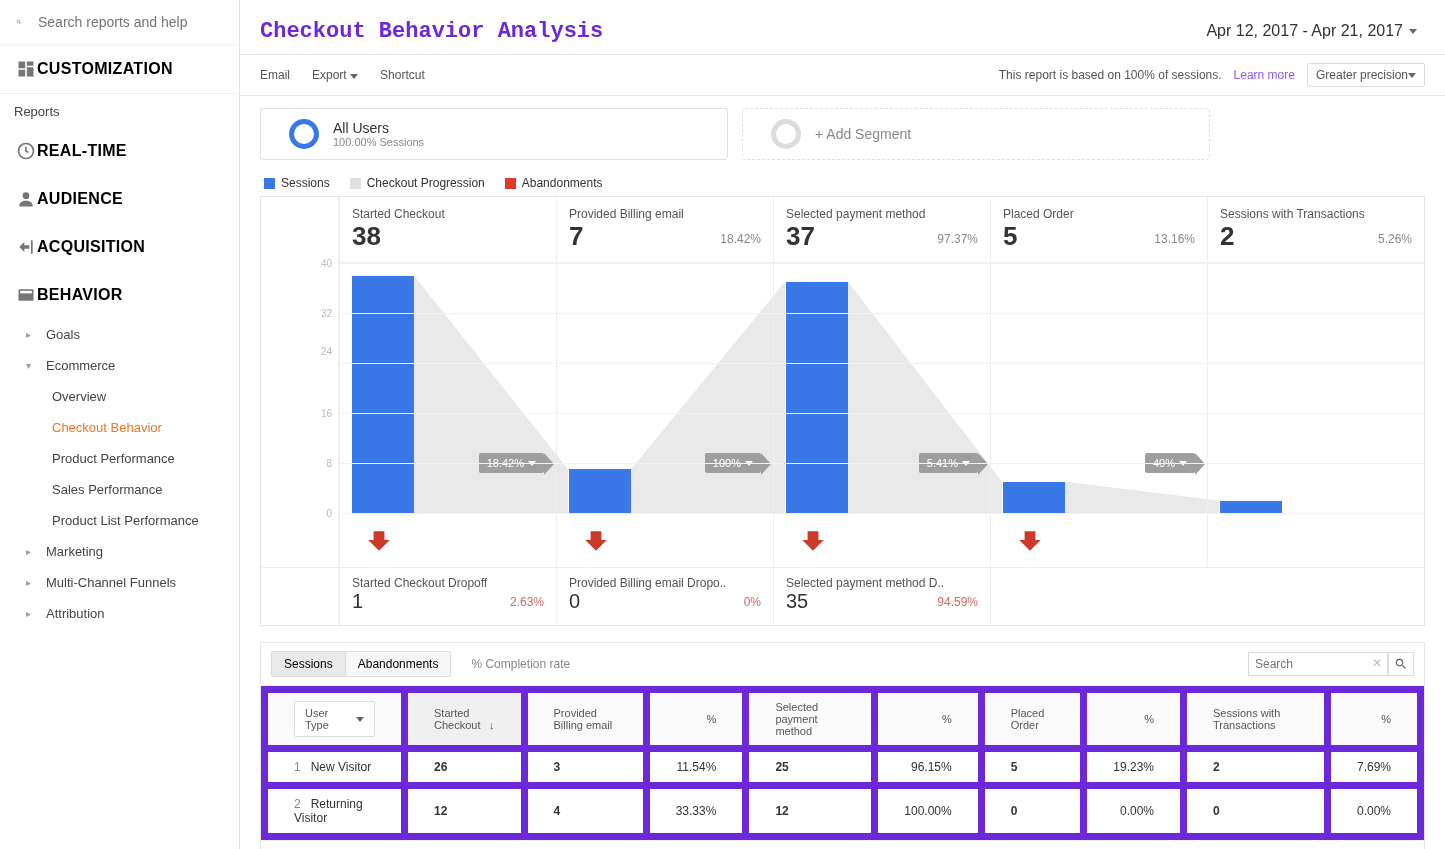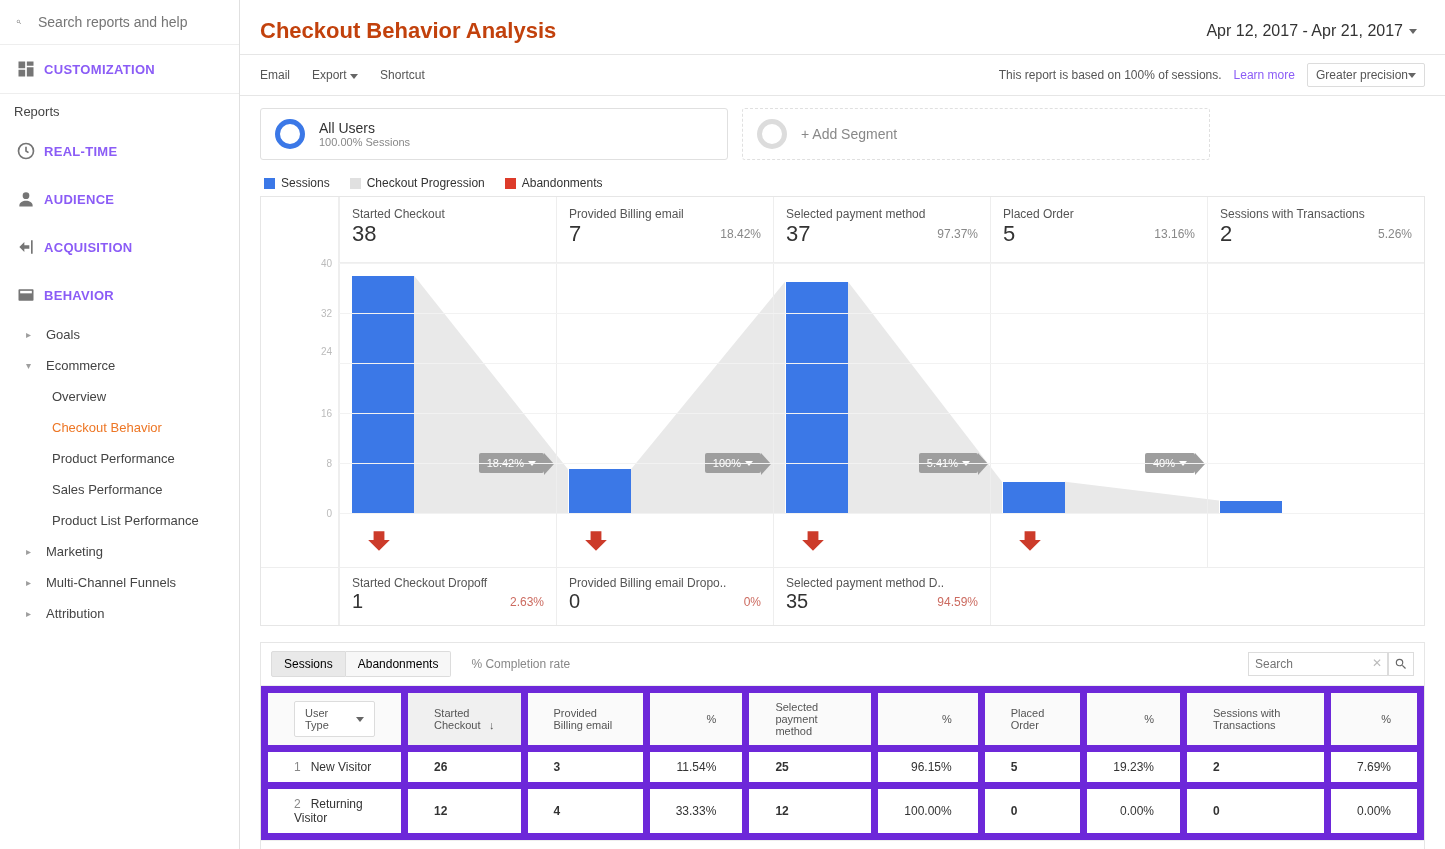--- a/index.html
+++ b/index.html
@@ -3,60 +3,60 @@
 <meta charset="utf-8">
 <style>
   * { box-sizing: border-box; }
   body { margin:0; font-family: Arial, Helvetica, sans-serif; font-size:13px; color:#333; background:#fff; }
   .app { display:flex; width:1445px; height:849px; }
   
   .sidebar { width:240px; border-right:1px solid #e0e0e0; background:#fff; display:flex; flex-direction:column; overflow:hidden;}
   .search-row { display:flex; align-items:center; padding:12px 16px; color:#616161; border-bottom:1px solid #eee;}
   .search-row svg { width:20px; height:20px; fill:#757575; margin-right:14px;}
   .search-row input { border:0; outline:0; font-size:14px; color:#616161; width:100%; }
-  .nav-item { display:flex; align-items:center; padding:14px 16px; color:#8b5cf6; font-weight:600; font-size:13px; letter-spacing:.3px; gap:8px; cursor:pointer;}
+  .nav-item { display:flex; align-items:center; padding:14px 16px; color:#000000; font-weight:600; font-size:16px; letter-spacing:.3px; gap:1px; cursor:pointer;}
   .nav-sec-hdr { padding:10px 14px 8px; font-size:13px; color:#444; }
   .nav-sub { padding-left:52px; font-weight:400; font-size:13px; padding-top:8px; padding-bottom:8px; color:#444; cursor:pointer;}
   .nav-sub.active { color:#ed7625; font-weight:500;}
   .tree-row { display:flex; align-items:center; padding:8px 16px 8px 26px; color:#444; gap:10px; cursor:pointer;}
   .tree-row .caret { width:10px; display:inline-block; color:#9e9e9e; font-size:10px;}
   .flag { color:#ed7625; }
   .icon-box{width:20px;height:20px;display:inline-flex;align-items:center;justify-content:center;}
   
   .main { flex:1; background:#f7f7f7; overflow:auto; display:flex; flex-direction:column; background:#fff; border-left:0;}
   .titlebar{ display:flex; align-items:center; justify-content:space-between; padding:18px 20px 10px;}
-  .title{ font-size:22px; font-weight:bold; color:#c2410c;}
+  .title{ font-size:22px; font-weight:bold; color:#6d28d9;font-family:Liberation Mono, monospace;}
   .date-picker{ font-size:16px; color:#333; display:flex; align-items:center; gap:6px; padding:4px 8px; cursor:pointer;}
   .toolbar{ display:flex; align-items:center; border-top:1px solid #e6e6e6; border-bottom:1px solid #e6e6e6; padding:8px 20px; font-size:12px; color:#555; justify-content:space-between;}
   .toolbar-left{display:flex; gap:22px; align-items:center;}
   .toolbar-left span{cursor:pointer;}
   .toolbar-right{display:flex; gap:12px; align-items:center; font-size:12px;}
   .link{color:#8b5cf6; cursor:pointer;}
   .precision{ border:1px solid #dcdcdc; padding:4px 8px; border-radius:2px; font-size:12px; display:flex; align-items:center; }
   .content{padding:12px 20px 20px;}
   .seg-row{display:flex; gap:14px; margin-bottom:8px;}
-  .seg-card{border:1px solid #e0e0e0; border-radius:3px; padding:10px 14px; display:flex; align-items:center; gap:14px; width:468px; background:#fff; cursor:pointer;}
+  .seg-card{border:1px solid #e0e0e0; border-radius:3px; padding:10px 28px; display:flex; align-items:center; gap:14px; width:468px; background:#fff; cursor:pointer;}
   .seg-card.dashed{border-style:dashed; color:#888;}
   .donut{width:30px;height:30px; border:5px solid #3b78e7; border-radius:50%;}
   .donut.grey{border-color:#dcdcdc;}
   .seg-title{font-size:14px; font-weight:500;}
   .seg-sub{font-size:11px; color:#888;}
   .legend{display:flex; gap:20px; font-size:12px; padding:8px 4px 6px; align-items:center;}
   .lg-sw{width:11px;height:11px; display:inline-block; margin-right:6px; vertical-align:middle;}
   .lg-blue{background:#3b78e7;}
   .lg-grey{background:#e0e0e0;}
   .lg-red{background:#dd3b2a;}
   
   .funnel-wrap{border:1px solid #e6e6e6; background:#fff;}
   .funnel-grid{display:grid; grid-template-columns: 78px repeat(5,1fr);}
   .f-axis{border-right:1px solid #eee; position:relative;}
   .f-col{border-left:1px solid #eee; position:relative;}
   .f-head{padding:10px 12px 4px; border-bottom:1px solid #eee; height:66px;}
   .f-step-label{font-size:12px; color:#555;}
-  .f-step-val{font-size:22px; font-weight:400;}
+  .f-step-val{font-size:26px; font-weight:700;}
   .f-step-pct{font-size:12px; color:#888; float:right; margin-top:-20px;}
   .f-chart-row{display:grid; grid-template-columns:78px repeat(5,1fr); height:250px; position:relative;}
   .axis-cell{position:relative; border-right:1px solid #eee;}
   .axis-tick{position:absolute; right:6px; font-size:10px; color:#bbb; transform:translateY(-50%);}
   .hline{position:absolute; left:78px; right:0; height:1px; background:#f2f2f2;}
   .bar{position:absolute; bottom:0; left:12px; width:62px; background:#3b78e7;}
   .drop-tag{position:absolute; background:#9e9e9e; color:#fff; font-size:11px; padding:4px 8px; border-radius:2px; display:flex; align-items:center; gap:4px;}
   .drop-tag::after{content:""; position:absolute; right:-10px; top:0; bottom:0; border-left:10px solid #9e9e9e; border-top:11px solid transparent; border-bottom:11px solid transparent;}
   .drop-arrow{color:#cc3b2a; text-align:center; height:54px; display:flex; align-items:center; justify-content:flex-start; padding-left:26px;}
   .f-dropoff{padding:8px 12px 12px;}

